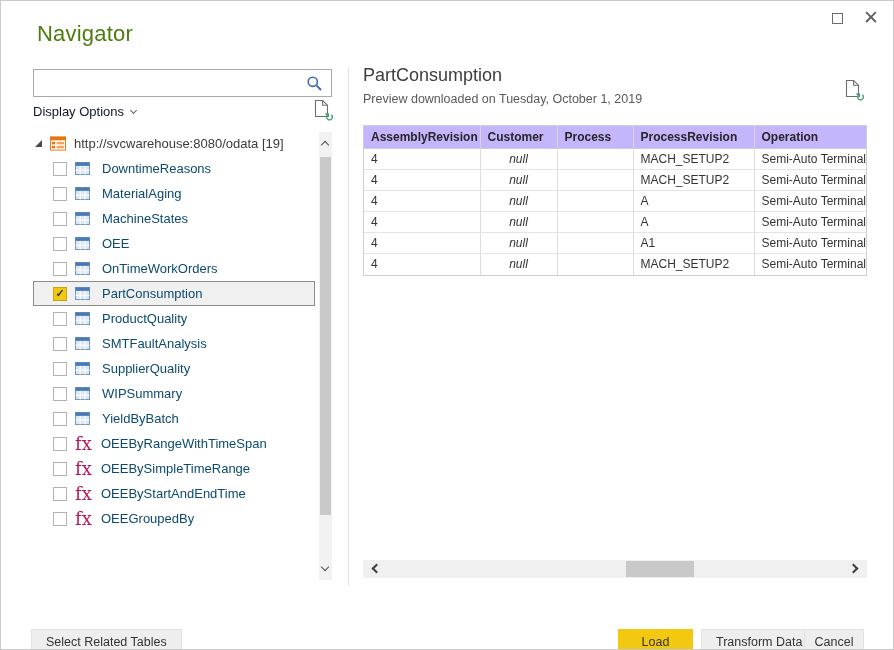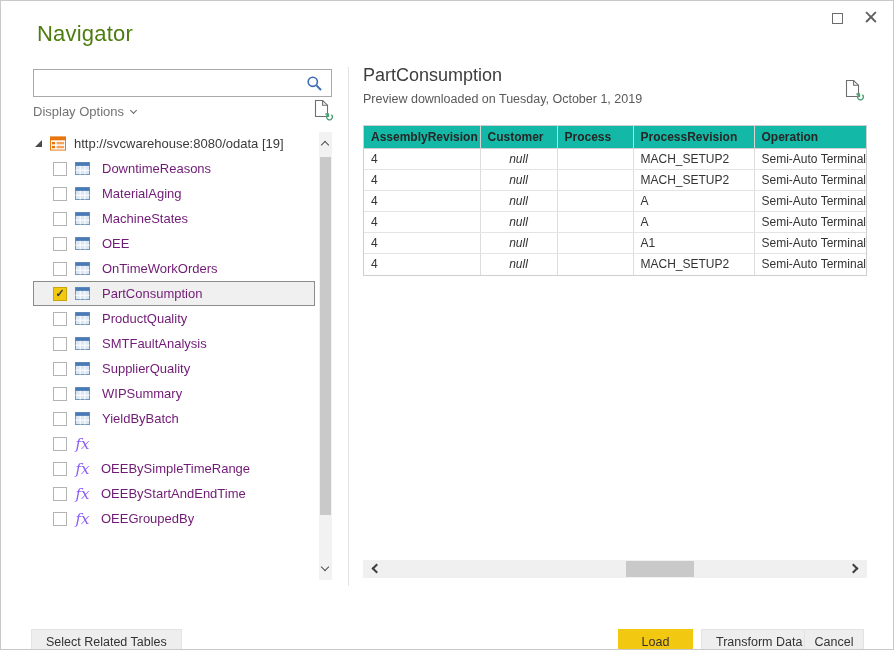--- a/index.html
+++ b/index.html
@@ -18,41 +18,41 @@
 
   
   .search-box { position:absolute; left:32px; top:68px; width:299px; height:28px;
                 border:1px solid #a9a9a9; background:#fff; display:flex; align-items:center; }
   .search-box input { flex:1; height:100%; border:none; outline:none; padding:0 6px;
                       font-size:13px; font-family:"Liberation Sans",sans-serif; }
   .search-icon { width:20px; margin-right:5px; display:flex; align-items:center; }
 
   
   .display-row { position:absolute; left:32px; top:100px; width:299px; height:24px; }
-  .display-opts { position:absolute; left:0; top:3px; font-size:13px; color:#737373;
+  .display-opts { position:absolute; left:0; top:3px; font-size:13px; color:#0f172a;
                   display:flex; align-items:center; gap:7px; cursor:pointer; }
   .caret { width:5px; height:5px; border-right:1.4px solid #666; border-bottom:1.4px solid #666;
            transform:rotate(45deg); margin-top:-3px; }
   .refresh-doc { position:absolute; right:2px; top:-2px; width:16px; height:22px; cursor:pointer; }
   .refresh-doc .glyph { position:absolute; right:-4px; bottom:-3px; font-size:11px; font-weight:bold; }
 
   
   .tree { position:absolute; left:32px; top:130px; width:282px; }
   .tree-row { height:25px; display:flex; align-items:center; position:relative; cursor:pointer; }
   .tree-root { padding-left:2px; gap:8px; }
   .expander { width:0; height:0; border-left:7px solid transparent; border-bottom:7px solid #4a4a4a; }
   .root-label { font-size:13px; color:#3a3a3a; white-space:nowrap; }
   .tree-item { padding-left:19px; gap:8px; border:1px solid transparent; }
   .tree-item.selected { background:#f0f0f0; border:1px solid #8c8c8c; }
   .checkbox { width:14px; height:14px; border:1px solid #b3b3b3; background:#fff; flex:0 0 auto;
               display:flex; align-items:center; justify-content:center;
               font-size:11px; font-weight:bold; color:#3c3c3c; cursor:pointer; }
   .checkbox.checked { background:var(--accent,#F2C811); border-color:#c9a50c; }
-  .tree-label { font-size:13px; color:#701a75; white-space:nowrap; margin-left:3px; }
-  .fx-icon { font-family:"DejaVu Serif", serif; font-style:italic; font-size:15px; color:#8b5cf6;
+  .tree-label { font-size:13px; color:#0c4a6e; white-space:nowrap; margin-left:3px; }
+  .fx-icon { font-family:"DejaVu Serif", serif; font-size:18px; color:#be185d;
              width:15px; text-align:center; flex:0 0 auto; }
   .icon-box { width:16px; height:14px; flex:0 0 auto; display:flex; align-items:center; }
 
   
   .vscroll { position:absolute; left:318px; top:131px; width:13px; height:448px; background:#f2f2f2; }
   .vscroll .thumb { position:absolute; left:1px; right:1px; top:25px; height:358px; background:#c9c9c9; }
   .chev { width:6px; height:6px; border-right:1.7px solid #4e4e4e; border-bottom:1.7px solid #4e4e4e; }
   .chev.up   { transform:rotate(-135deg); position:absolute; left:3px; top:10px; }
   .chev.down { transform:rotate(45deg);   position:absolute; left:3px; bottom:10px; }
 
@@ -62,21 +62,21 @@
   .preview-head { position:absolute; left:362px; top:64px; width:504px; }
   .preview-title { font-size:18px; color:#3d3d3d; }
   .preview-sub { font-size:12.5px; color:#595959; margin-top:6px; }
   .preview-refresh { position:absolute; right:6px; top:14px; width:16px; height:22px; cursor:pointer; }
   .preview-refresh .glyph { position:absolute; right:-4px; bottom:-3px; font-size:11px; font-weight:bold; }
 
   
   .grid-wrap { position:absolute; left:362px; top:124px; width:504px; max-height:152px;
                overflow:hidden; border:1px solid #cfcfcf; }
   table.preview { border-collapse:collapse; table-layout:fixed; width:590px; }
-  table.preview th { background:#14b8a6; font-size:12px; font-weight:bold; color:#262626;
+  table.preview th { background:#c4b5fd; font-size:12px; font-weight:bold; color:#262626;
                      text-align:left; padding:4px 7px; border-right:1px solid #d6d6d6;
                      border-bottom:1px solid #cfcfcf; height:22px; white-space:nowrap; overflow:hidden; }
   table.preview td { font-size:12px; color:#333; padding:3px 7px; height:21px;
                      border-right:1px solid #dcdcdc; border-bottom:1px solid #e4e4e4;
                      white-space:nowrap; overflow:hidden; }
   table.preview tr:last-child td { border-bottom:none; }
   table.preview th:last-child, table.preview td:last-child { border-right:none; }
   td.null-val { font-style:italic; text-align:center; }
 
   
@@ -267,20 +267,21 @@
               <rect x="0.5" y="0.5" width="14" height="12" fill="#DCE7F4" stroke="#7396BE"></rect>
               <rect x="0.5" y="0.5" width="14" height="3.4" fill="#4A7AB5"></rect>
               <path d="M5.2 3.9 V12.5 M9.9 3.9 V12.5 M0.5 8.2 H14.5" stroke="#fff" stroke-width="1"></path>
             </svg>
           </span>
           <span class="tree-label">YieldByBatch</span>
         </div>
         <div class="tree-row tree-item">
           <span class="checkbox"></span>
           <span class="fx-icon">fx</span>
+          <span class="tree-label">OEEByRangeWithTimeSpan</span>
         </div>
         <div class="tree-row tree-item">
           <span class="checkbox"></span>
           <span class="fx-icon">fx</span>
           <span class="tree-label">OEEBySimpleTimeRange</span>
         </div>
         <div class="tree-row tree-item">
           <span class="checkbox"></span>
           <span class="fx-icon">fx</span>
           <span class="tree-label">OEEByStartAndEndTime</span>

